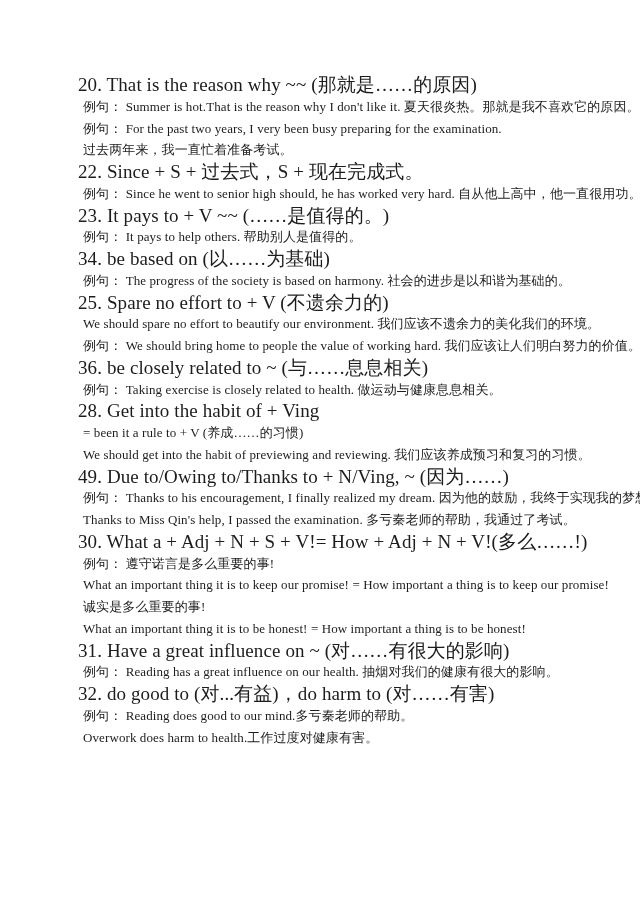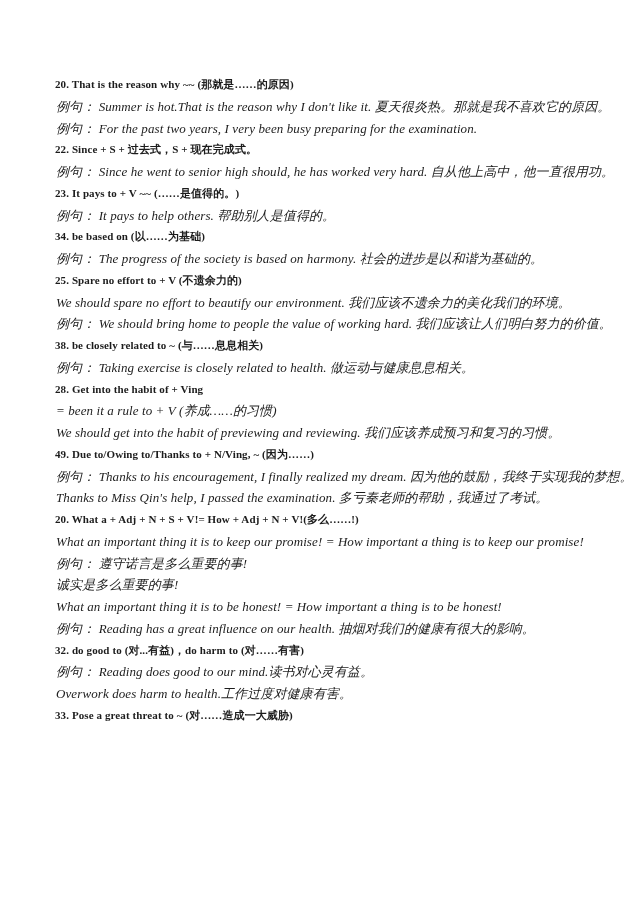--- a/index.html
+++ b/index.html
@@ -23,58 +23,58 @@
     right: 0;
   }
   .line {
     line-height: 21.75px;
     height: 21.75px;
     white-space: nowrap;
     font-size: 13px;
     letter-spacing: 0.1px;
   }
   .line.heading {
-    padding-left: 55px;
-    font-weight: bold;
-    font-size: 11px;
+    padding-left: 78px;
+    font-weight: normal;
+    font-size: 19px;
   }
   .line.body {
-    padding-left: 56px;
-    font-style: italic;
+    padding-left: 83px;
   }
 </style>
 </head>
 <body>
 
 <div class="page">
   <div class="doc-body">
       <div class="line heading">20. That is the reason why ~~ (那就是……的原因)</div>
       <div class="line body">例句： Summer is hot.That is the reason why I don't like it.  夏天很炎热。那就是我不喜欢它的原因。</div>
       <div class="line body">例句： For the past two years, I very been busy preparing for the examination.</div>
+      <div class="line body">过去两年来，我一直忙着准备考试。</div>
       <div class="line heading">22. Since + S +  过去式，S +  现在完成式。</div>
       <div class="line body">例句： Since he went to senior high should, he has worked very hard.  自从他上高中，他一直很用功。</div>
       <div class="line heading">23. It pays to + V ~~ (……是值得的。)</div>
       <div class="line body">例句： It pays to help others.  帮助别人是值得的。</div>
       <div class="line heading">34. be based on (以……为基础)</div>
       <div class="line body">例句： The progress of the society is based on harmony.  社会的进步是以和谐为基础的。</div>
       <div class="line heading">25. Spare no effort to + V (不遗余力的)</div>
       <div class="line body">We should spare no effort to beautify our environment.  我们应该不遗余力的美化我们的环境。</div>
       <div class="line body">例句： We should bring home to people the value of working hard.  我们应该让人们明白努力的价值。</div>
-      <div class="line heading">38. be closely related to ~ (与……息息相关)</div>
+      <div class="line heading">36. be closely related to ~ (与……息息相关)</div>
       <div class="line body">例句： Taking exercise is closely related to health.  做运动与健康息息相关。</div>
       <div class="line heading">28. Get into the habit of + Ving</div>
       <div class="line body">= been it a rule to + V (养成……的习惯)</div>
       <div class="line body">We should get into the habit of previewing and reviewing.  我们应该养成预习和复习的习惯。</div>
       <div class="line heading">49. Due to/Owing to/Thanks to + N/Ving, ~ (因为……)</div>
       <div class="line body">例句： Thanks to his encouragement, I finally realized my dream.  因为他的鼓励，我终于实现我的梦想。</div>
       <div class="line body">Thanks to Miss Qin's help, I passed the examination.  多亏秦老师的帮助，我通过了考试。</div>
-      <div class="line heading">20. What a + Adj + N + S + V!= How + Adj + N + V!(多么……!)</div>
+      <div class="line heading">30. What a + Adj + N + S + V!= How + Adj + N + V!(多么……!)</div>
+      <div class="line body">例句： 遵守诺言是多么重要的事!</div>
       <div class="line body">What an important thing it is to keep our promise! = How important a thing is to keep our promise!</div>
-      <div class="line body">例句： 遵守诺言是多么重要的事!</div>
       <div class="line body">诚实是多么重要的事!</div>
       <div class="line body">What an important thing it is to be honest! = How important a thing is to be honest!</div>
+      <div class="line heading">31. Have a great influence on ~ (对……有很大的影响)</div>
       <div class="line body">例句： Reading has a great influence on our health.   抽烟对我们的健康有很大的影响。</div>
       <div class="line heading">32. do good to (对...有益)，do harm to (对……有害)</div>
-      <div class="line body">例句： Reading does good to our mind.读书对心灵有益。</div>
+      <div class="line body">例句： Reading does good to our mind.多亏秦老师的帮助。</div>
       <div class="line body">Overwork does harm to health.工作过度对健康有害。</div>
-      <div class="line heading">33. Pose a great threat to ~ (对……造成一大威胁)</div>
     </div>
 </div>
 
 </body></html>

